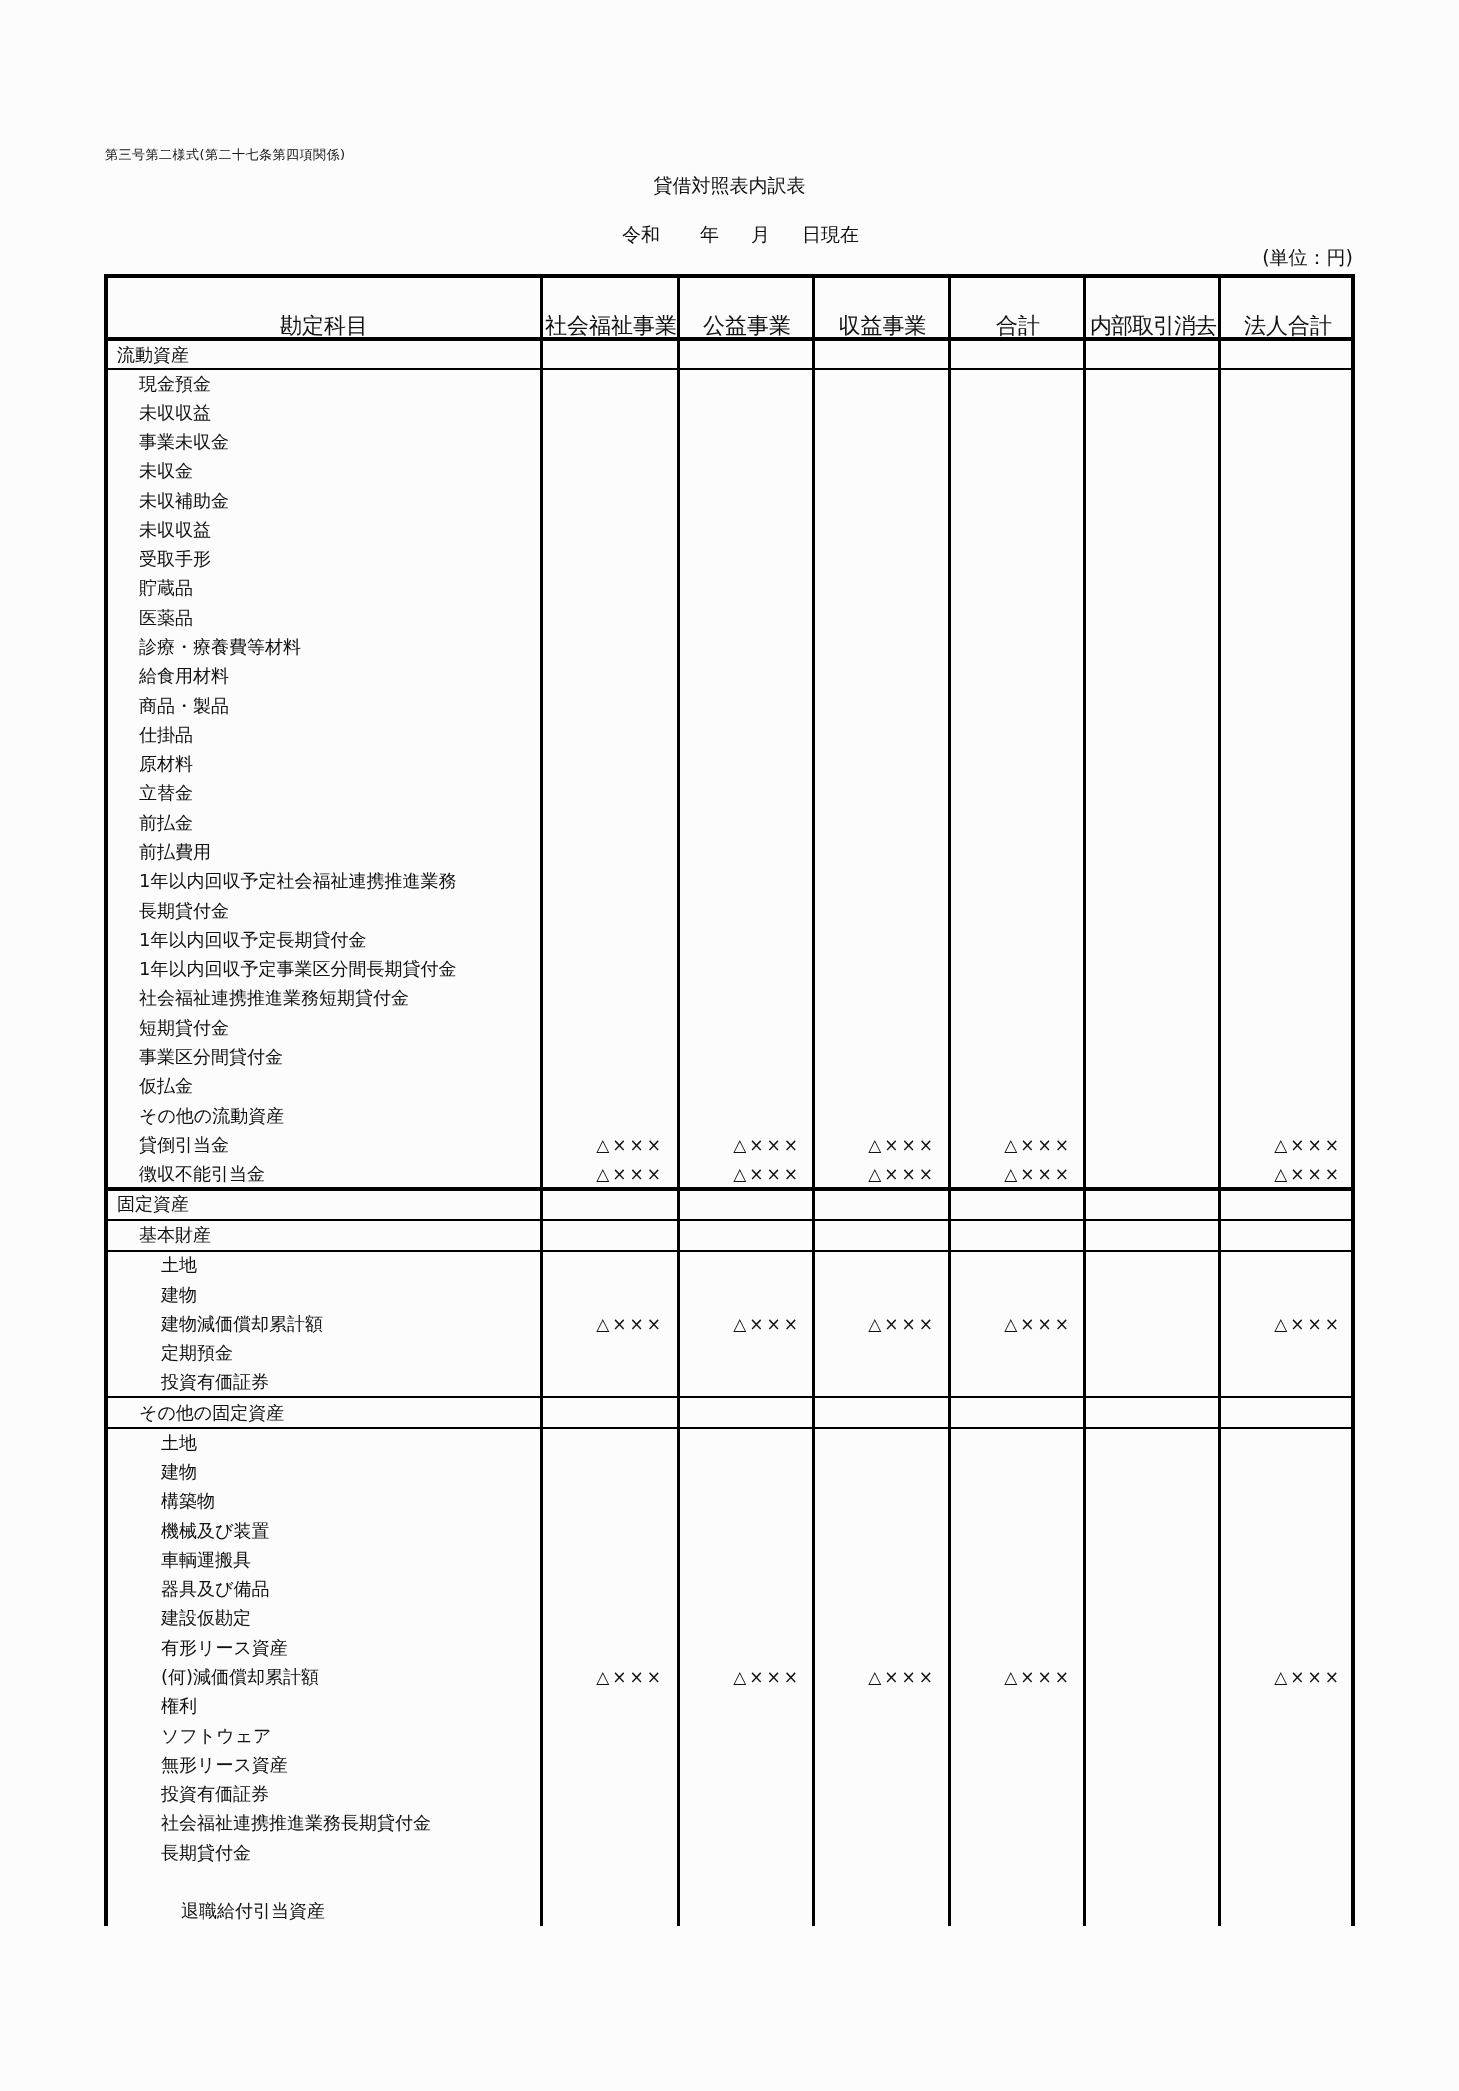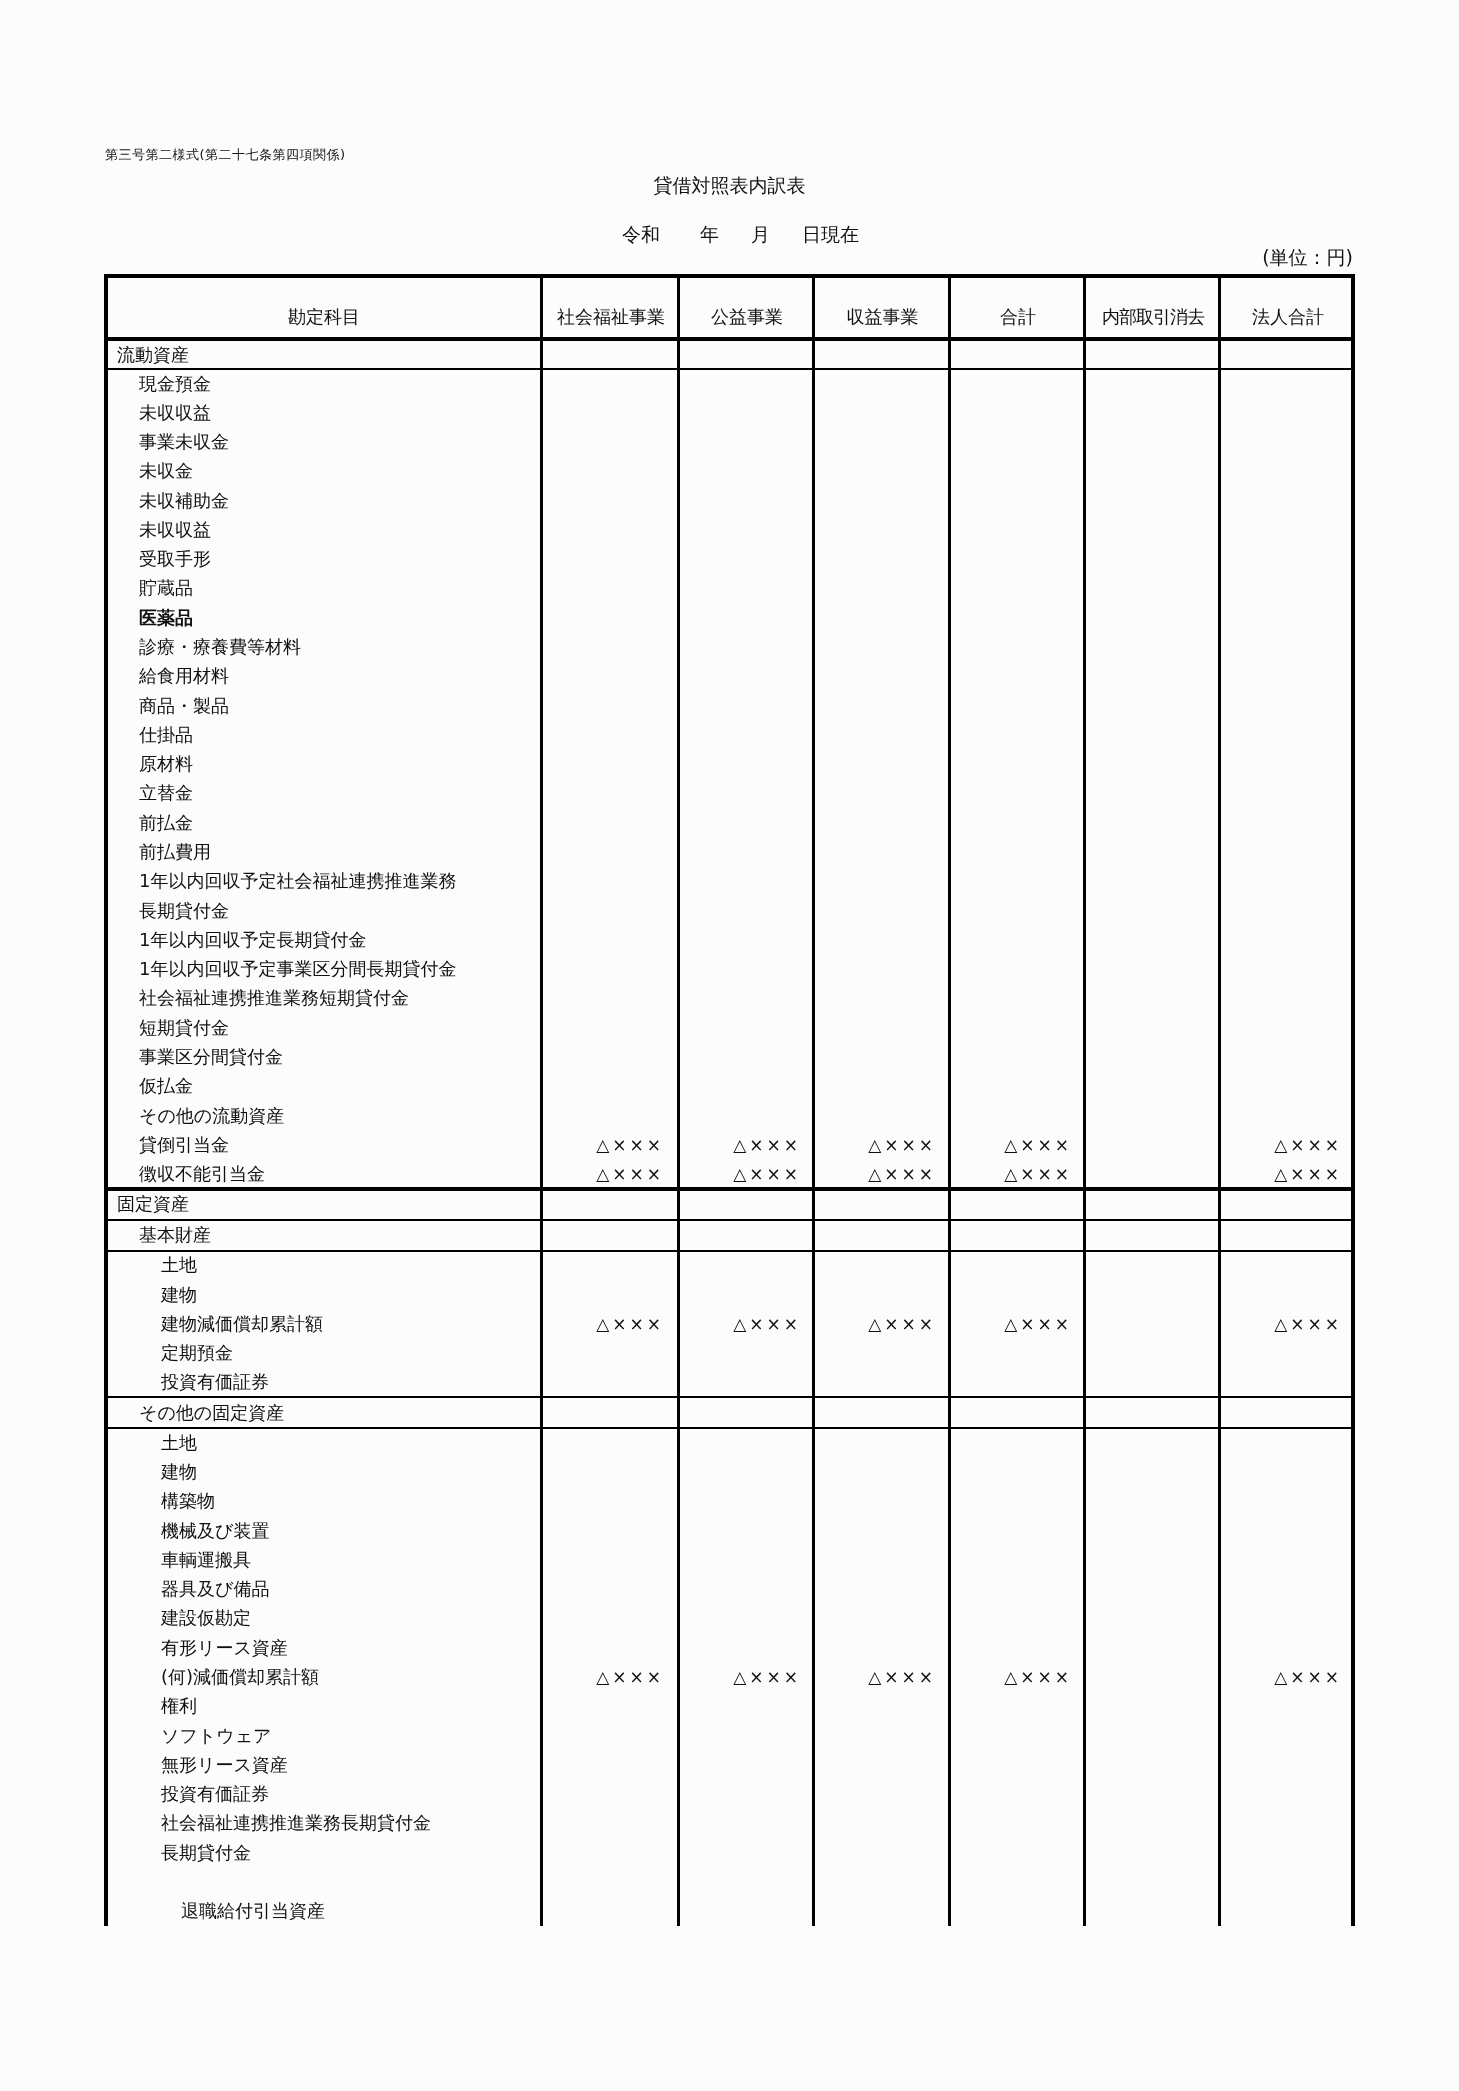--- a/index.html
+++ b/index.html
@@ -16,22 +16,22 @@
 
   .table {
     position:absolute; left:104px; top:274px; width:1251px; height:1650px;
   }
   .vline { position:absolute; top:0; bottom:0; width:3px; background:#000; }
   .hline { position:absolute; left:0; right:0; height:2px; background:#000; }
   .hline.thick { height:4px; }
   .top-border { position:absolute; left:0; right:0; top:0; height:4px; background:#000; }
 
   .hdr {
-    position:absolute; top:12px; height:61px; display:flex; align-items:center; justify-content:center;
-    font-size:18px;
+    position:absolute; top:21px; height:61px; display:flex; align-items:center; justify-content:center;
+    font-size:22px;
   }
   .row {
     position:absolute; left:0; height:29px; width:437px;
     display:flex; align-items:center; font-size:18px;
   }
   .lvl0 { padding-left:13px; }
   .lvl1 { padding-left:35px; }
   .lvl2 { padding-left:57px; }
   .val {
     position:absolute; height:29px; width:120px; display:flex; align-items:center; justify-content:flex-end;
@@ -59,21 +59,21 @@
   <div class="hdr" style="left:1118px;width:132px">法人合計</div>
 <div class="row lvl0" style="top: 66px;">流動資産</div>
     <div class="row lvl1" style="top: 95px;">現金預金</div>
     <div class="row lvl1" style="top: 124.28px;">未収収益</div>
     <div class="row lvl1" style="top: 153.56px;">事業未収金</div>
     <div class="row lvl1" style="top: 182.84px;">未収金</div>
     <div class="row lvl1" style="top: 212.12px;">未収補助金</div>
     <div class="row lvl1" style="top: 241.4px;">未収収益</div>
     <div class="row lvl1" style="top: 270.68px;">受取手形</div>
     <div class="row lvl1" style="top: 299.96px;">貯蔵品</div>
-    <div class="row lvl1" style="top: 329.24px; font-weight: bold;">医薬品</div>
+    <div class="row lvl1" style="top: 329.24px;">医薬品</div>
     <div class="row lvl1" style="top: 358.52px;">診療・療養費等材料</div>
     <div class="row lvl1" style="top: 387.8px;">給食用材料</div>
     <div class="row lvl1" style="top: 417.08px;">商品・製品</div>
     <div class="row lvl1" style="top: 446.36px;">仕掛品</div>
     <div class="row lvl1" style="top: 475.64px;">原材料</div>
     <div class="row lvl1" style="top: 504.92px;">立替金</div>
     <div class="row lvl1" style="top: 534.2px;">前払金</div>
     <div class="row lvl1" style="top: 563.48px;">前払費用</div>
     <div class="row lvl1" style="top: 592.76px;">1年以内回収予定社会福祉連携推進業務</div>
     <div class="row lvl1" style="top: 622.04px;">長期貸付金</div>

